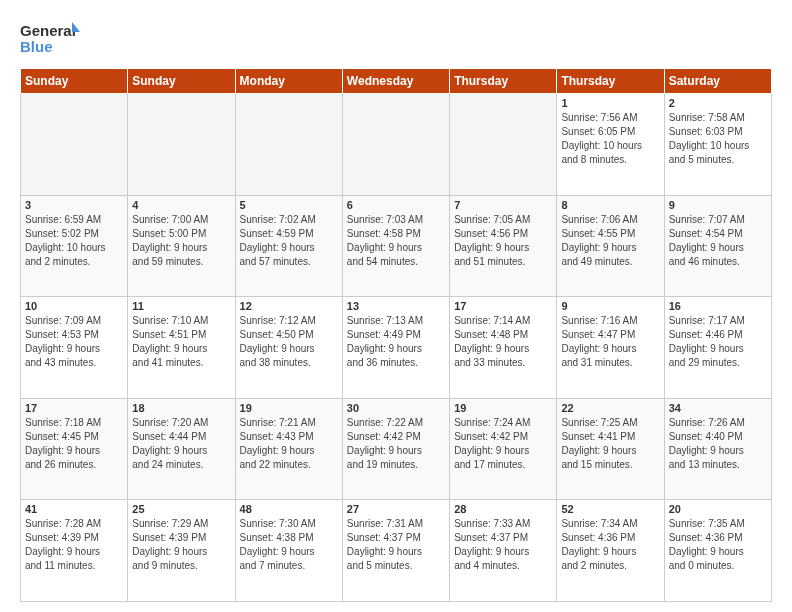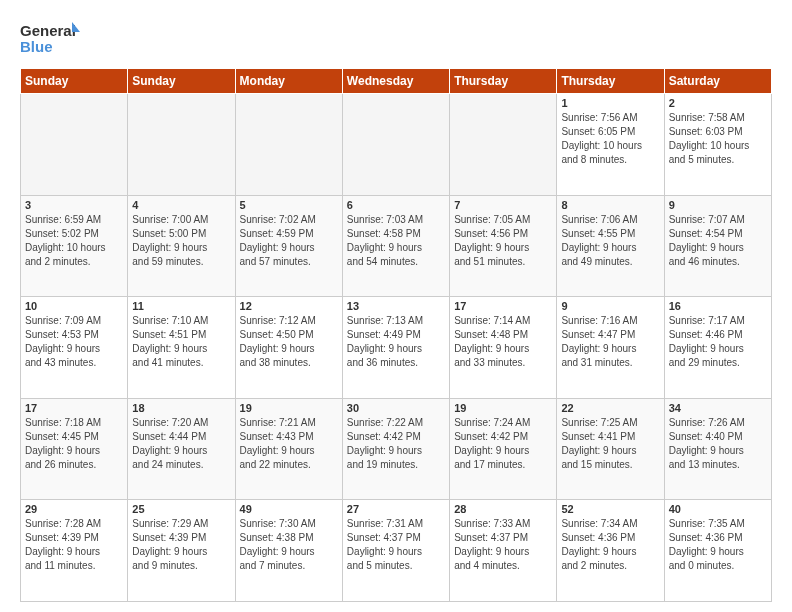--- a/index.html
+++ b/index.html
@@ -214,43 +214,43 @@
             <span class="day-number">22</span>
             <div class="day-info">Sunrise: 7:25 AM<br>Sunset: 4:41 PM<br>Daylight: 9 hours<br>and 15 minutes.</div>
           </td>
           <td>
             <span class="day-number">34</span>
             <div class="day-info">Sunrise: 7:26 AM<br>Sunset: 4:40 PM<br>Daylight: 9 hours<br>and 13 minutes.</div>
           </td>
         </tr>
         <tr>
           <td>
-            <span class="day-number">29</span>
+            <span class="day-number">41</span>
             <div class="day-info">Sunrise: 7:28 AM<br>Sunset: 4:39 PM<br>Daylight: 9 hours<br>and 11 minutes.</div>
           </td>
           <td>
             <span class="day-number">25</span>
             <div class="day-info">Sunrise: 7:29 AM<br>Sunset: 4:39 PM<br>Daylight: 9 hours<br>and 9 minutes.</div>
           </td>
           <td>
-            <span class="day-number">49</span>
+            <span class="day-number">48</span>
             <div class="day-info">Sunrise: 7:30 AM<br>Sunset: 4:38 PM<br>Daylight: 9 hours<br>and 7 minutes.</div>
           </td>
           <td>
             <span class="day-number">27</span>
             <div class="day-info">Sunrise: 7:31 AM<br>Sunset: 4:37 PM<br>Daylight: 9 hours<br>and 5 minutes.</div>
           </td>
           <td>
             <span class="day-number">28</span>
             <div class="day-info">Sunrise: 7:33 AM<br>Sunset: 4:37 PM<br>Daylight: 9 hours<br>and 4 minutes.</div>
           </td>
           <td>
             <span class="day-number">52</span>
             <div class="day-info">Sunrise: 7:34 AM<br>Sunset: 4:36 PM<br>Daylight: 9 hours<br>and 2 minutes.</div>
           </td>
           <td>
-            <span class="day-number">40</span>
+            <span class="day-number">20</span>
             <div class="day-info">Sunrise: 7:35 AM<br>Sunset: 4:36 PM<br>Daylight: 9 hours<br>and 0 minutes.</div>
           </td>
         </tr>
       </tbody>
   </table>
 </div>
 
 </body></html>

